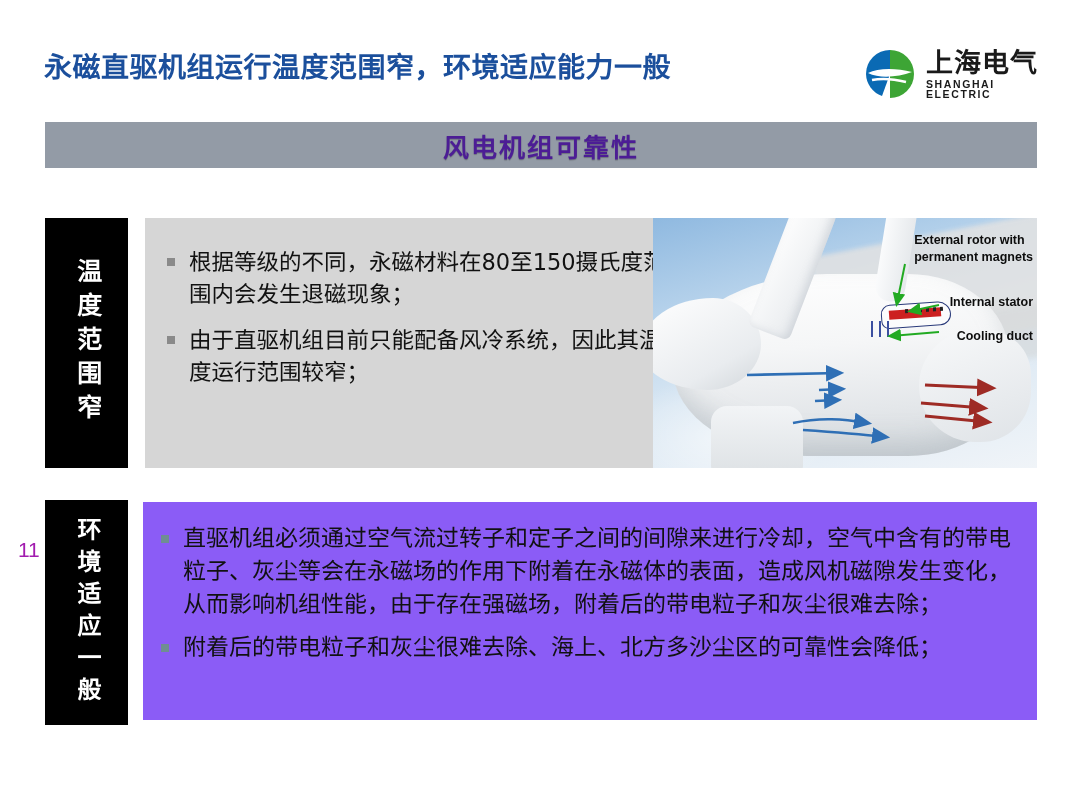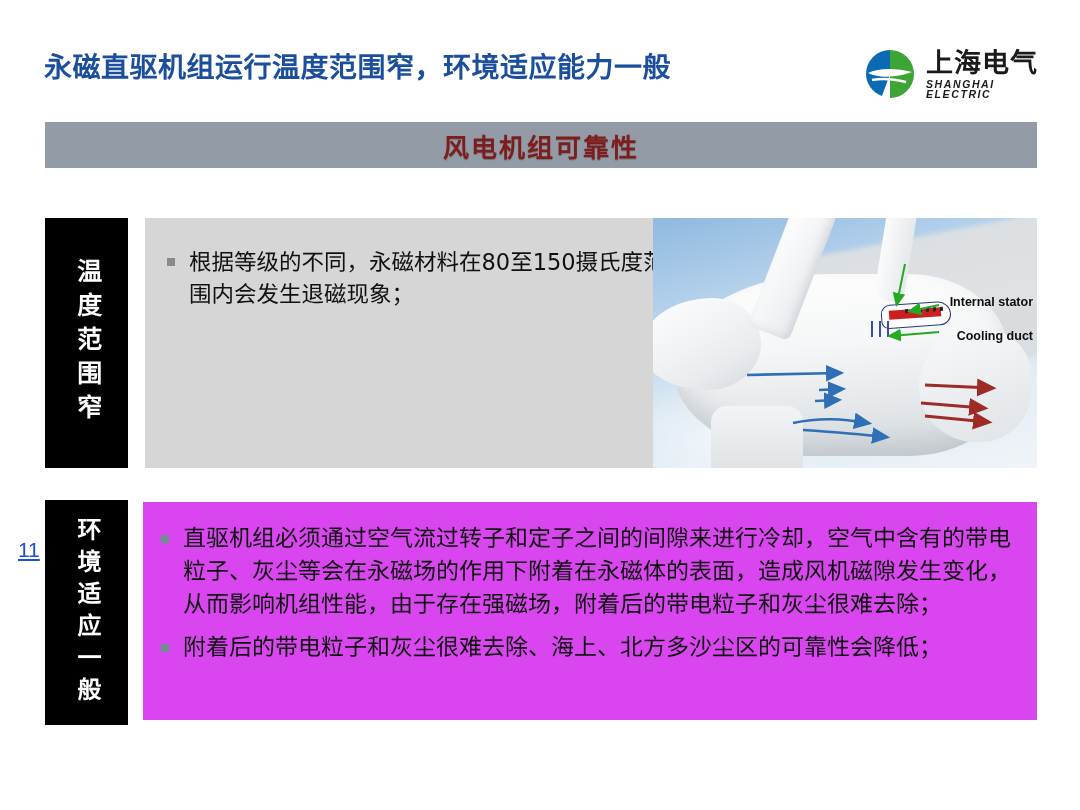--- a/index.html
+++ b/index.html
@@ -66,37 +66,36 @@
     letter-spacing: 1px;
     font-family: "DejaVu Sans", "Liberation Sans", sans-serif;
   }
   .logo-en {
     font-size: 10.5px;
     font-weight: bold;
     color: #1a1a1a;
     letter-spacing: 1.6px;
     margin-top: 3px;
     font-family: "Liberation Sans", sans-serif;
-    font-style: italic;
   }
 
   
   .banner {
     position: absolute;
     left: 45px;
     top: 122px;
     width: 992px;
     height: 46px;
     background: #939ba6;
     display: flex;
     align-items: center;
     justify-content: center;
   }
   .banner-text {
-    color: #7f1d1d;
+    color: #4c1d95;
     font-size: 26px;
     font-weight: bold;
     letter-spacing: 2px;
     text-shadow: 0 1px 1px rgba(0,0,0,0.25);
   }
 
   
   .section-one {
     position: absolute;
     left: 45px;
@@ -338,43 +337,42 @@
     letter-spacing: 8px;
     line-height: 1.05;
     font-family: "DejaVu Sans", "Liberation Sans", sans-serif;
   }
   .blue-box {
     position: absolute;
     left: 98px;
     top: 2px;
     width: 894px;
     height: 218px;
-    background: #d946ef;
+    background: #8b5cf6;
     padding: 20px 14px 0 14px;
     box-sizing: border-box;
   }
   .blue-box .bullet-list li {
     font-size: 23px;
     line-height: 33px;
     margin-bottom: 10px;
   }
   .blue-box .bullet-list li::before {
     top: 13px;
     background: #6f8e92;
   }
 
   
   .page-number {
     position: absolute;
     left: 18px;
     bottom: 14px;
     font-size: 21px;
-    color: #1d4ed8;
+    color: #a21caf;
     font-family: "Liberation Sans", sans-serif;
-    text-decoration: underline;
   }
 
   svg { display: block; }
 </style>
 </head>
 <body>
 
 <div class="slide">
 
   <div class="slide-title">永磁直驱机组运行温度范围窄，环境适应能力一般</div>
@@ -403,20 +401,23 @@
   <div class="section-one">
 
     <div class="tag-black">
       <span class="tag-chars">温度范围窄</span>
     </div>
 
     <div class="grey-box">
       <ul class="bullet-list">
         <li>
           <span>根据等级的不同，永磁材料在80至150摄氏度范围内会发生退磁现象；</span>
+        </li>
+        <li>
+          <span>由于直驱机组目前只能配备风冷系统，因此其温度运行范围较窄；</span>
         </li>
       </ul>
     </div>
 
     <div class="photo">
       <div class="sky-band"></div>
       <div class="cloud-streak"></div>
       <div class="cloud-streak2"></div>
 
       <div class="nacelle"></div>
@@ -461,20 +462,24 @@
         </g>
 
         <g stroke="#22aa22" stroke-width="2" fill="none">
           <line x1="252" y1="46" x2="244" y2="85" marker-end="url(#ag)"></line>
           <line x1="286" y1="87" x2="258" y2="93" marker-end="url(#ag)"></line>
           <line x1="286" y1="114" x2="238" y2="118" marker-end="url(#ag)"></line>
         </g>
       </svg>
 
       <div class="photo-labels">
+        <div class="plabel plabel-rotor">
+          <div>External rotor with</div>
+          <div>permanent magnets</div>
+        </div>
         <div class="plabel plabel-stator">Internal stator</div>
         <div class="plabel plabel-duct">Cooling duct</div>
       </div>
     </div>
   </div>
 
   <div class="section-two">
 
     <div class="tag-black-2">
       <span class="tag-chars">环境适应一般</span>

